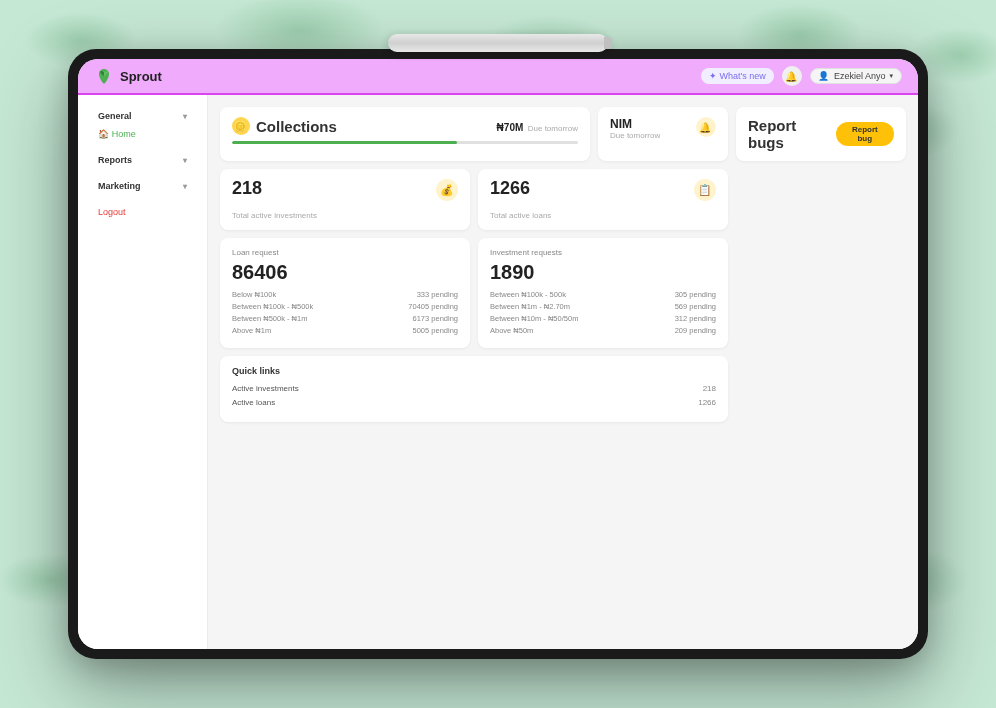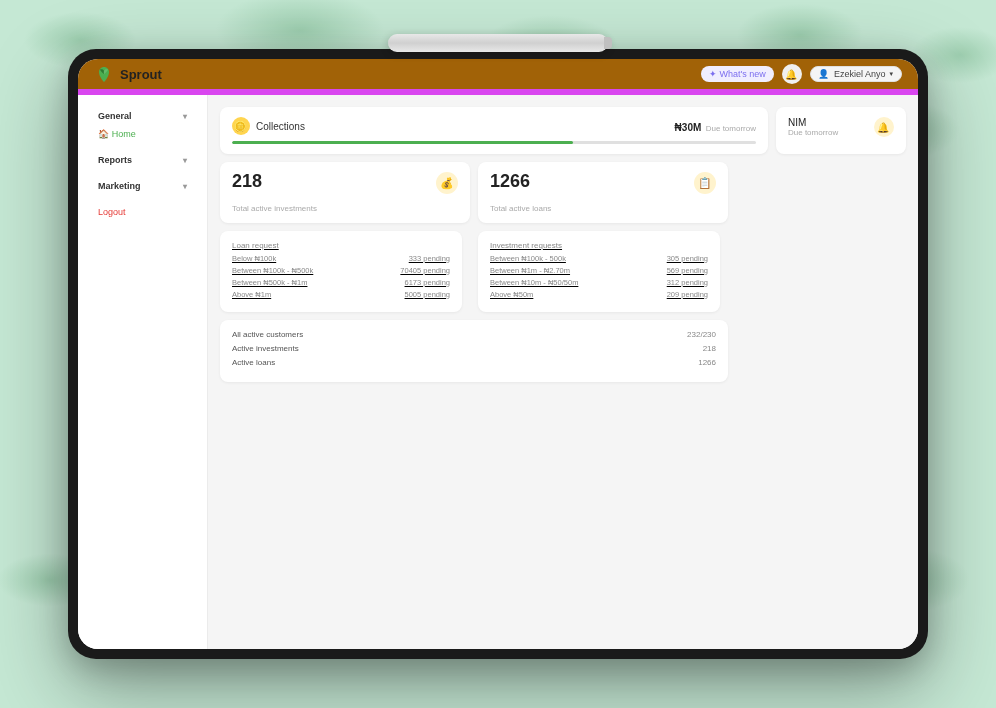--- a/index.html
+++ b/index.html
@@ -86,27 +86,27 @@
       top: 50%;
       transform: translateY(-50%);
       width: 8px;
       height: 12px;
       background: #c0c0c0;
       border-radius: 0 4px 4px 0;
     }
 
     
     .top-nav {
-      background: #a16207;
+      background: #f0abfc;
       height: 36px;
       display: flex;
       align-items: center;
       justify-content: space-between;
       padding: 0 16px;
-      border-bottom: 6px solid #d946ef;
+      border-bottom: 2px solid #d946ef;
       flex-shrink: 0;
     }
 
     .logo-area {
       display: flex;
       align-items: center;
       gap: 6px;
     }
 
     .logo-icon {
@@ -265,22 +265,22 @@
       height: 18px;
       background: #ffd54f;
       border-radius: 50%;
       display: flex;
       align-items: center;
       justify-content: center;
       font-size: 10px;
     }
 
     .card-title {
-      font-size: 10px;
-      font-weight: 400;
+      font-size: 15px;
+      font-weight: 700;
       color: #333;
     }
 
     .card-value {
       font-size: 10px;
       font-weight: 700;
       color: #222;
     }
 
     .card-subtitle {
@@ -301,22 +301,22 @@
       background: #4caf50;
       border-radius: 2px;
     }
 
     
     .nim-card {
       width: 130px;
     }
 
     .nim-value {
-      font-size: 10px;
-      font-weight: 400;
+      font-size: 12px;
+      font-weight: 700;
       color: #222;
     }
 
     .nim-label {
       font-size: 8px;
       color: #aaa;
     }
 
     .bell-icon {
       width: 20px;
@@ -386,23 +386,22 @@
 
     .stat-header {
       display: flex;
       align-items: flex-start;
       justify-content: space-between;
     }
 
     
     .requests-row {
       display: flex;
-      gap: 16px;
+      gap: 8px;
       margin-bottom: 8px;
-      text-decoration: underline;
     }
 
     .request-card {
       flex: 1;
       background: #fff;
       border-radius: 8px;
       padding: 10px 12px;
       box-shadow: 0 1px 3px rgba(0,0,0,0.06);
     }
 
@@ -537,39 +536,45 @@
 
         <div class="cards-row">
 
           <div class="card collections-card">
             <div class="card-header">
               <div class="card-title-row">
                 <div class="coin-icon">🪙</div>
                 <span class="card-title">Collections</span>
               </div>
               <div>
-                <span class="card-value">₦30M</span>
+                <span class="card-value">₦70M</span>
                 <span class="card-subtitle"> Due tomorrow</span>
               </div>
             </div>
             <div class="progress-bar">
               <div class="progress-fill" style="width: 65%;"></div>
             </div>
           </div>
 
           <div class="card nim-card">
             <div style="display:flex; justify-content:space-between; align-items:flex-start;">
               <div>
                 <div class="nim-value">NIM</div>
                 <div class="nim-label">Due tomorrow</div>
               </div>
               <div class="bell-icon">🔔</div>
             </div>
           </div>
 
+          <div class="card report-card">
+            <div style="display:flex; justify-content:space-between; align-items:center;">
+              <span class="card-title">Report bugs</span>
+              <button class="report-btn">Report bug</button>
+            </div>
+          </div>
         </div>
 
         <div class="stats-row">
 
           <div class="stat-card">
             <div class="stat-header">
               <div>
                 <div class="stat-number">218</div>
                 <div class="stat-label">Total active investments</div>
               </div>
@@ -587,20 +592,21 @@
             </div>
           </div>
 
           <div style="width: 170px; flex-shrink:0;"></div>
         </div>
 
         <div class="requests-row">
 
           <div class="request-card">
             <div class="request-title">Loan request</div>
+            <div class="request-number">86406</div>
             <div>
               <div class="request-row">
                 <span class="request-range">Below ₦100k</span>
                 <span class="request-pending">333 pending</span>
               </div>
               <div class="request-row">
                 <span class="request-range">Between ₦100k - ₦500k</span>
                 <span class="request-pending">70405 pending</span>
               </div>
               <div class="request-row">
@@ -609,20 +615,21 @@
               </div>
               <div class="request-row">
                 <span class="request-range">Above ₦1m</span>
                 <span class="request-pending">5005 pending</span>
               </div>
             </div>
           </div>
 
           <div class="request-card">
             <div class="request-title">Investment requests</div>
+            <div class="request-number">1890</div>
             <div>
               <div class="request-row">
                 <span class="request-range">Between ₦100k - 500k</span>
                 <span class="request-pending">305 pending</span>
               </div>
               <div class="request-row">
                 <span class="request-range">Between ₦1m - ₦2.70m</span>
                 <span class="request-pending">569 pending</span>
               </div>
               <div class="request-row">
@@ -634,25 +641,22 @@
                 <span class="request-pending">209 pending</span>
               </div>
             </div>
           </div>
 
           <div style="width: 170px; flex-shrink:0;"></div>
         </div>
 
         <div style="display:flex; gap:8px;">
           <div class="quick-links-card" style="flex:1;">
+            <div class="quick-links-title">Quick links</div>
             <div>
-              <div class="quick-link-row">
-                <span class="quick-link-label">All active customers</span>
-                <span class="quick-link-value">232/230</span>
-              </div>
               <div class="quick-link-row">
                 <span class="quick-link-label">Active investments</span>
                 <span class="quick-link-value">218</span>
               </div>
               <div class="quick-link-row">
                 <span class="quick-link-label">Active loans</span>
                 <span class="quick-link-value">1266</span>
               </div>
             </div>
           </div>

